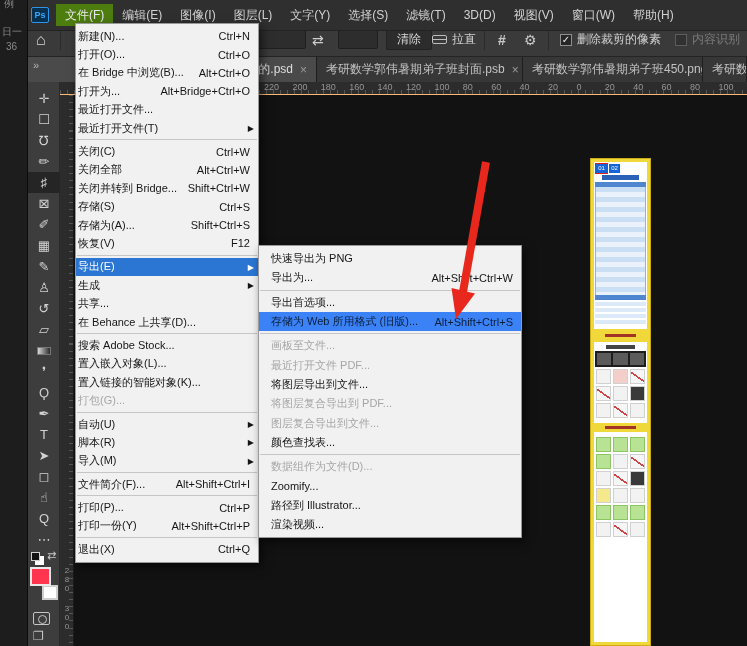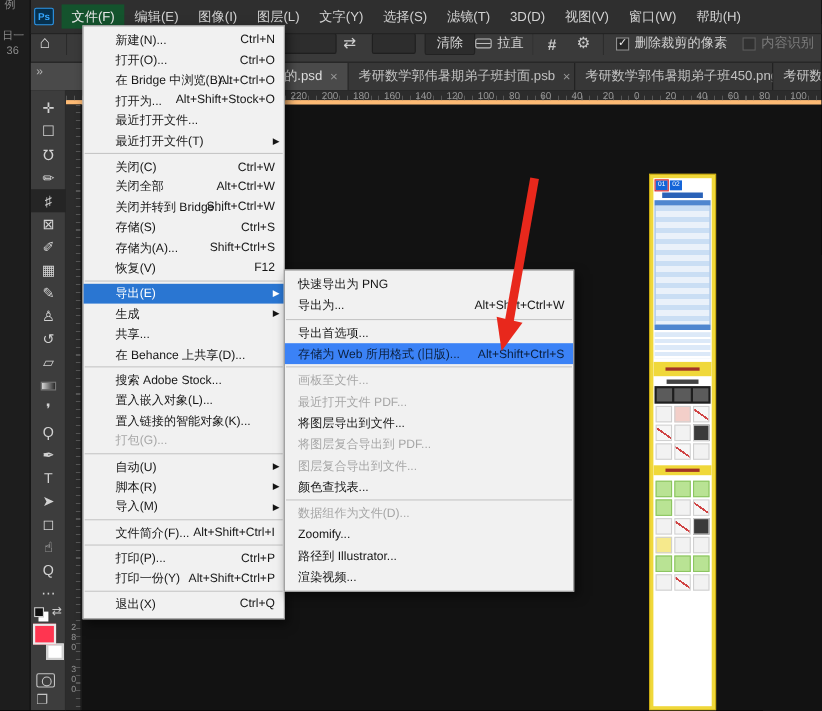--- a/index.html
+++ b/index.html
@@ -8,21 +8,21 @@
 #app{position:relative;width:747px;height:646px;background:#131313;overflow:hidden}
 
 
 .left-edge{position:absolute;left:0;top:0;width:28px;height:100%;background:#1d1d1d;border-right:1px solid #0b0b0b;z-index:3}
 .le-g{position:absolute;color:#8a8a8a;font-size:10px;white-space:nowrap}
 
 
 .menubar{position:absolute;left:28px;top:0;right:0;height:31px;background:#2f2f2f;border-bottom:1px solid #232323;display:flex;align-items:center;z-index:12}
 .ps-logo{width:18px;height:16px;margin:0 7px 0 3px;background:#06304d;border:1px solid #2d96e8;color:#35a7ff;font-size:9px;font-weight:bold;display:flex;align-items:center;justify-content:center;border-radius:2px}
 .mb-item{padding:0 9px;height:22px;line-height:22px;font-size:12px;color:#d2d2d2;white-space:nowrap}
-.mb-active{background:#14532d;color:#e8e8e8}
+.mb-active{background:#4d7c0f;color:#e8e8e8}
 
 
 .optionsbar{position:absolute;left:28px;top:22px;right:0;height:35px;background:#3a3a3a;border-bottom:1px solid #242424;z-index:5}
 .ob{position:absolute;top:0;height:35px;display:flex;align-items:center;color:#cfcfcf;font-size:12px}
 .home-icon{left:8px;font-size:16px;color:#d8d8d8}
 .ob-div{position:absolute;top:7px;width:1px;height:21px;background:#4e4e4e;border-left:1px solid #2a2a2a}
 .opt-field{position:absolute;top:8px;height:19px;background:#2d2d2d;border:1px solid #1f1f1f;border-radius:2px}
 .swap-ic{left:284px;font-size:14px;color:#cfcfcf}
 .clear-btn{position:absolute;left:358px;top:7px;height:21px;padding:0 10px;background:#2c2c2c;border:1px solid #222;border-radius:2px;color:#d8d8d8;font-size:12px;display:flex;align-items:center}
 .straighten{left:404px;gap:5px}
@@ -38,21 +38,21 @@
 .tabsbar{position:absolute;left:28px;top:57px;right:0;height:25px;background:#282828;display:flex;z-index:4}
 .doc-tab{height:25px;display:flex;align-items:center;gap:7px;padding:0 9px;font-size:12px;background:#373737;border-right:1px solid #1e1e1e;color:#c2c2c2;overflow:hidden;white-space:nowrap}
 .doc-tab:nth-child(1){width:289px;justify-content:flex-end}
 .doc-tab:nth-child(2){width:206px}
 .doc-tab:nth-child(3){width:180px}
 .doc-tab:nth-child(4){flex:1}
 .tab-active{background:#4a4a4a;color:#dedede}
 .tab-close{color:#9a9a9a;font-size:12px}
 
 
-.hruler{position:absolute;left:60px;top:82px;right:0;height:13px;background:#2c2c2c;border-bottom:4px solid #fdba74;z-index:4}
+.hruler{position:absolute;left:60px;top:82px;right:0;height:13px;background:#2c2c2c;border-bottom:1px solid #fdba74;z-index:4}
 .hruler::before{content:"";position:absolute;left:0;right:0;bottom:0;height:4px;background:repeating-linear-gradient(90deg,#575757 0 1px,transparent 1px 7.1px)}
 .hr-label{position:absolute;top:0;font-size:9px;color:#969696}
 .vruler{position:absolute;left:60px;top:95px;width:14px;bottom:0;background:#2c2c2c;border-right:1px solid #1c1c1c;z-index:4}
 .vruler::before{content:"";position:absolute;top:0;bottom:0;right:0;width:4px;background:repeating-linear-gradient(#575757 0 1px,transparent 1px 7.1px)}
 .vr-group{position:absolute;left:2px;width:10px;font-size:8px;color:#969696;line-height:9px;text-align:center}
 
 
 .toolbar{position:absolute;left:28px;top:82px;width:32px;bottom:0;background:#3d3d3d;border-right:1px solid #2a2a2a;z-index:4}
 .collapse-ic{position:absolute;left:33px;top:59px;color:#b5b5b5;font-size:11px;z-index:5}
 .tools{position:absolute;left:0;top:6px;width:32px}
@@ -65,21 +65,21 @@
 .fg-swatch{position:absolute;left:30px;top:567px;width:21px;height:19px;border:2px solid #e9e9e9;z-index:6}
 .bg-swatch{position:absolute;left:42px;top:585px;width:16px;height:15px;background:#fff;border:2px solid #cfcfcf;z-index:5}
 .quickmask{position:absolute;left:33px;top:612px;width:17px;height:13px;border:1px solid #c4c4c4;border-radius:2px;z-index:5}
 .quickmask::after{content:"";position:absolute;left:4px;top:2px;width:7px;height:7px;border:1px solid #c4c4c4;border-radius:50%}
 .screenmode{position:absolute;left:33px;top:629px;color:#c4c4c4;font-size:12px;z-index:5}
 
 
 .menu-panel{position:absolute;background:#f1f1f1;border:1px solid #999;box-shadow:3px 4px 9px rgba(0,0,0,.55);z-index:20;padding:3px 0;font-size:11px;color:#161616}
 .file-menu{left:75px;top:23px;width:184px}
 .export-menu{left:258px;top:245px;width:264px}
-.menu-item{position:relative;height:18.4px;display:flex;align-items:center;padding:0 8px 0 29px;white-space:nowrap}
+.menu-item{position:relative;height:18.4px;display:flex;align-items:center;padding:0 8px 0 2px;white-space:nowrap}
 .export-menu .menu-item{height:19.3px;padding-left:12px}
 .mi-label{flex:1 1 auto;min-width:0}
 .mi-shortcut{margin-left:12px}
 .mi-arrow{position:absolute;right:4px;font-size:8px;top:50%;transform:translateY(-50%)}
 .menu-sep{height:1px;background:#c6c6c6;margin:2px 1px}
 .mi-disabled{color:#a6a6a6}
 .hl-open{background:#2a76d2;color:#fff}
 .hl-selected{background:#3b82f6;color:#0b1f3c}
 
 
@@ -308,21 +308,21 @@
         <div class="menu-item">
           <span class="mi-label">打开(O)...</span>
           <span class="mi-shortcut">Ctrl+O</span>
         </div>
         <div class="menu-item">
           <span class="mi-label">在 Bridge 中浏览(B)...</span>
           <span class="mi-shortcut">Alt+Ctrl+O</span>
         </div>
         <div class="menu-item">
           <span class="mi-label">打开为...</span>
-          <span class="mi-shortcut">Alt+Shift+Stock+O</span>
+          <span class="mi-shortcut">Alt+Bridge+Ctrl+O</span>
         </div>
         <div class="menu-item">
           <span class="mi-label">最近打开文件...</span>
         </div>
         <div class="menu-item">
           <span class="mi-label">最近打开文件(T)</span>
           <span class="mi-arrow">▶</span>
         </div>
         <div class="menu-sep"></div>
         <div class="menu-item">

